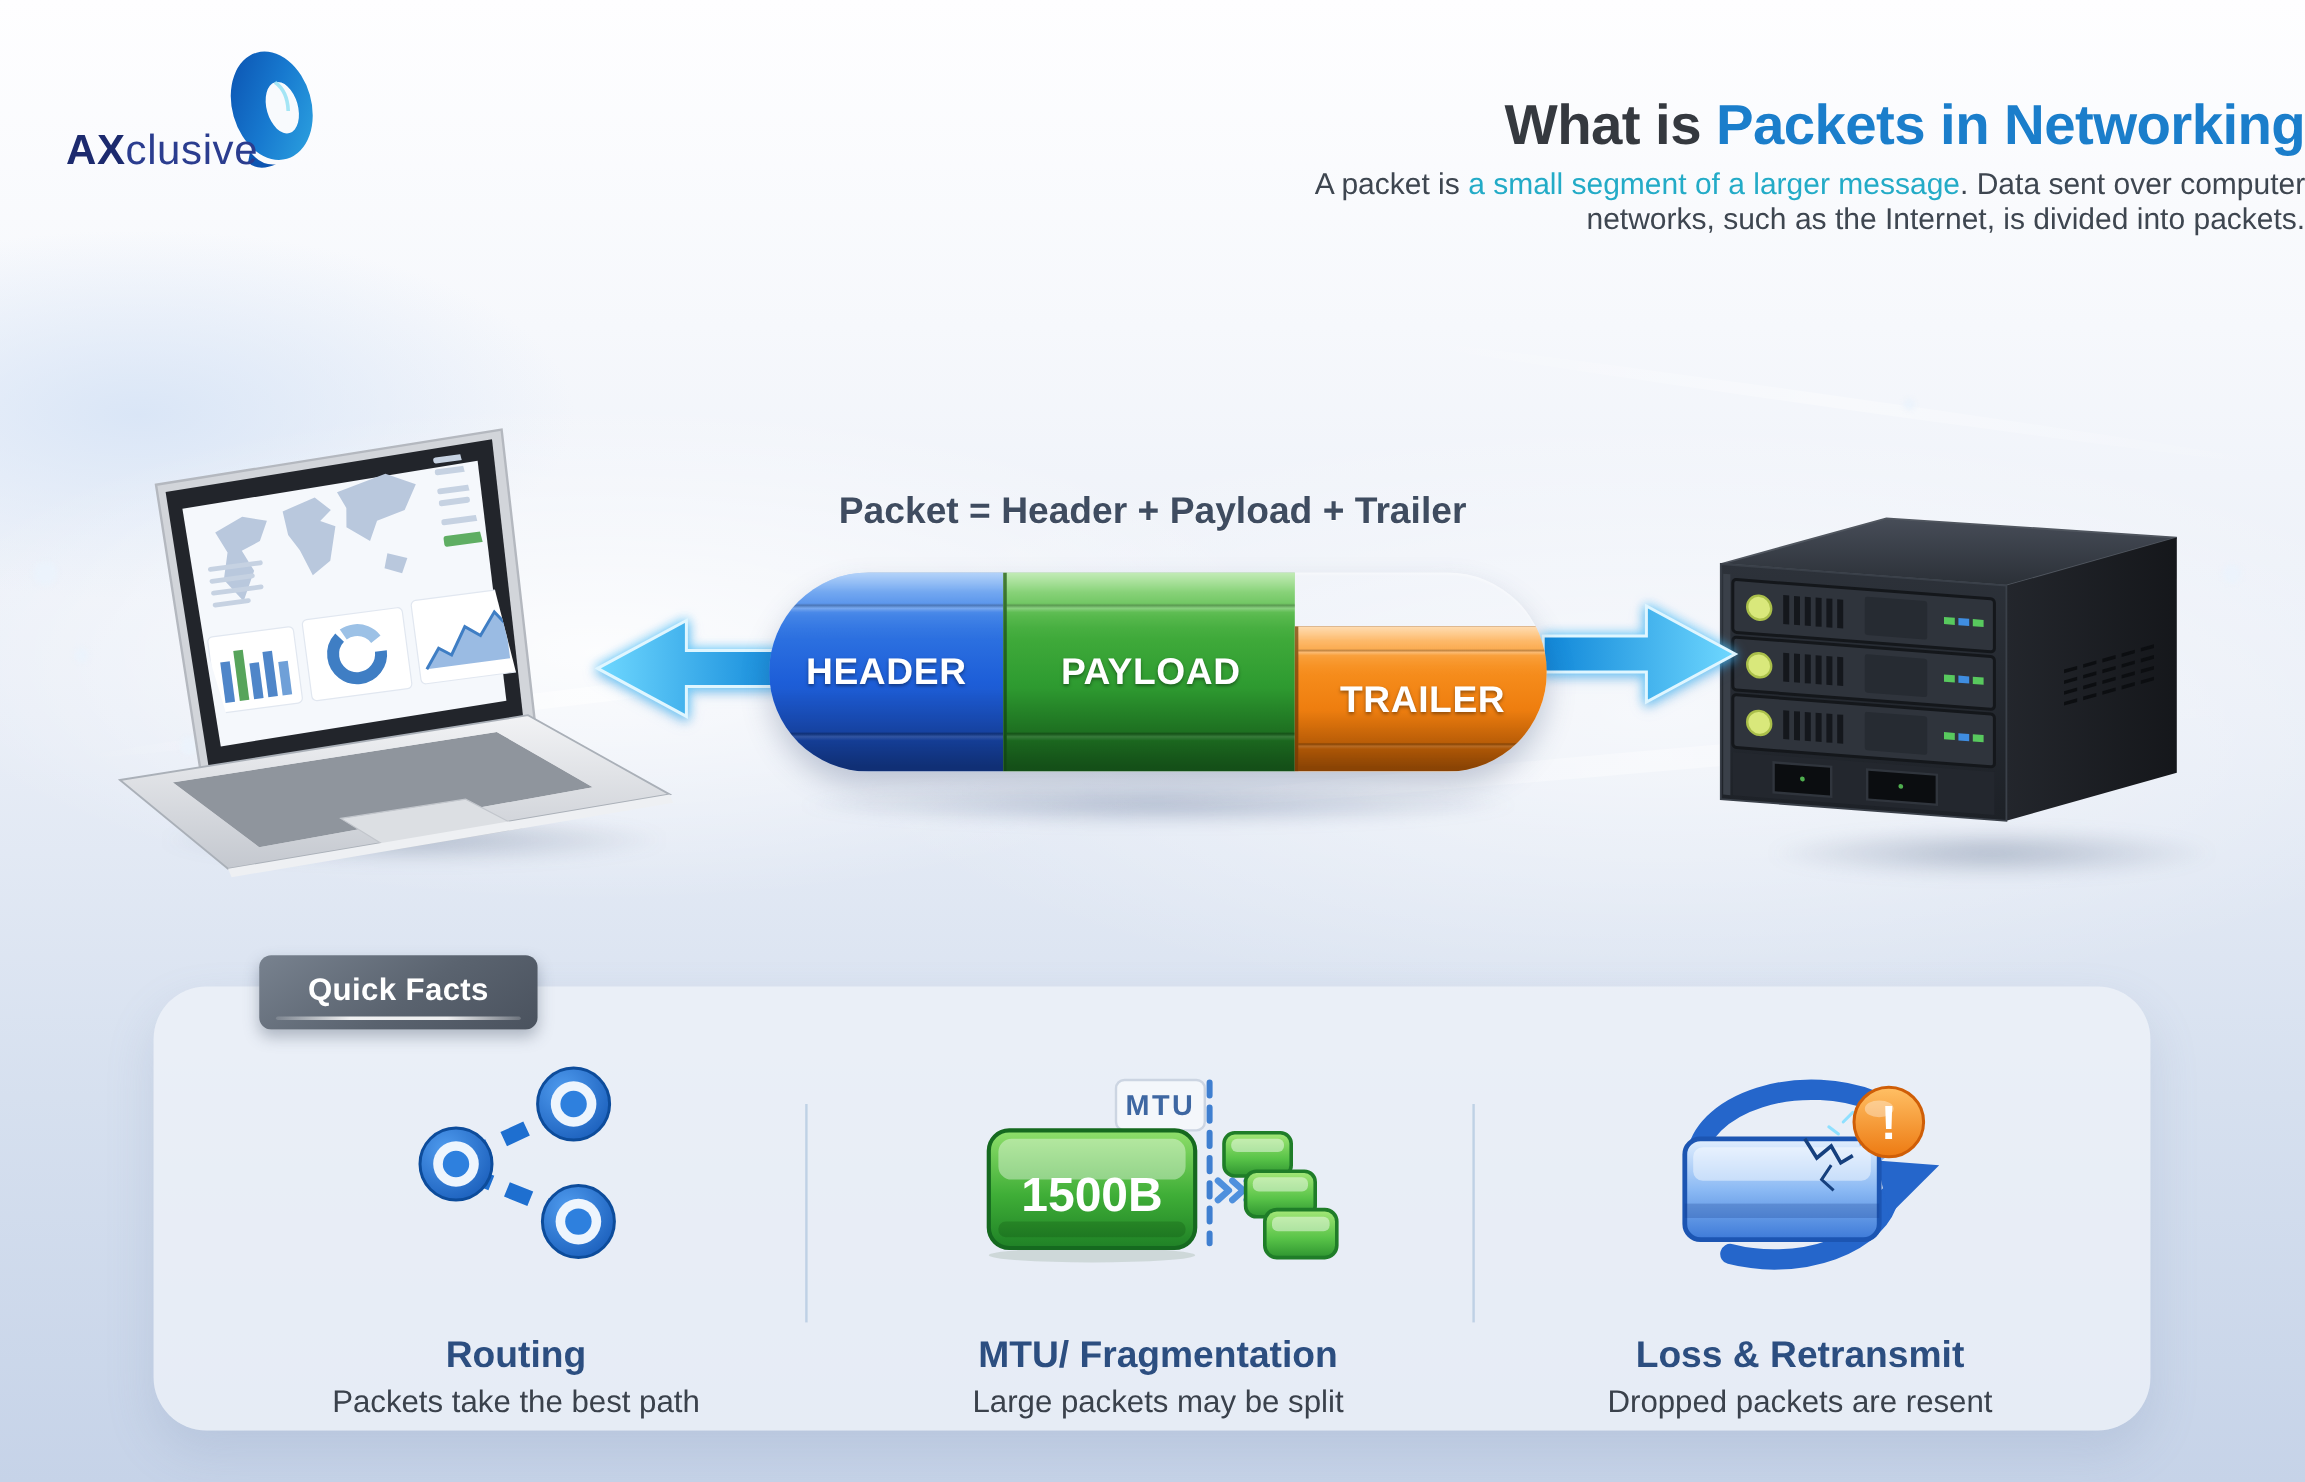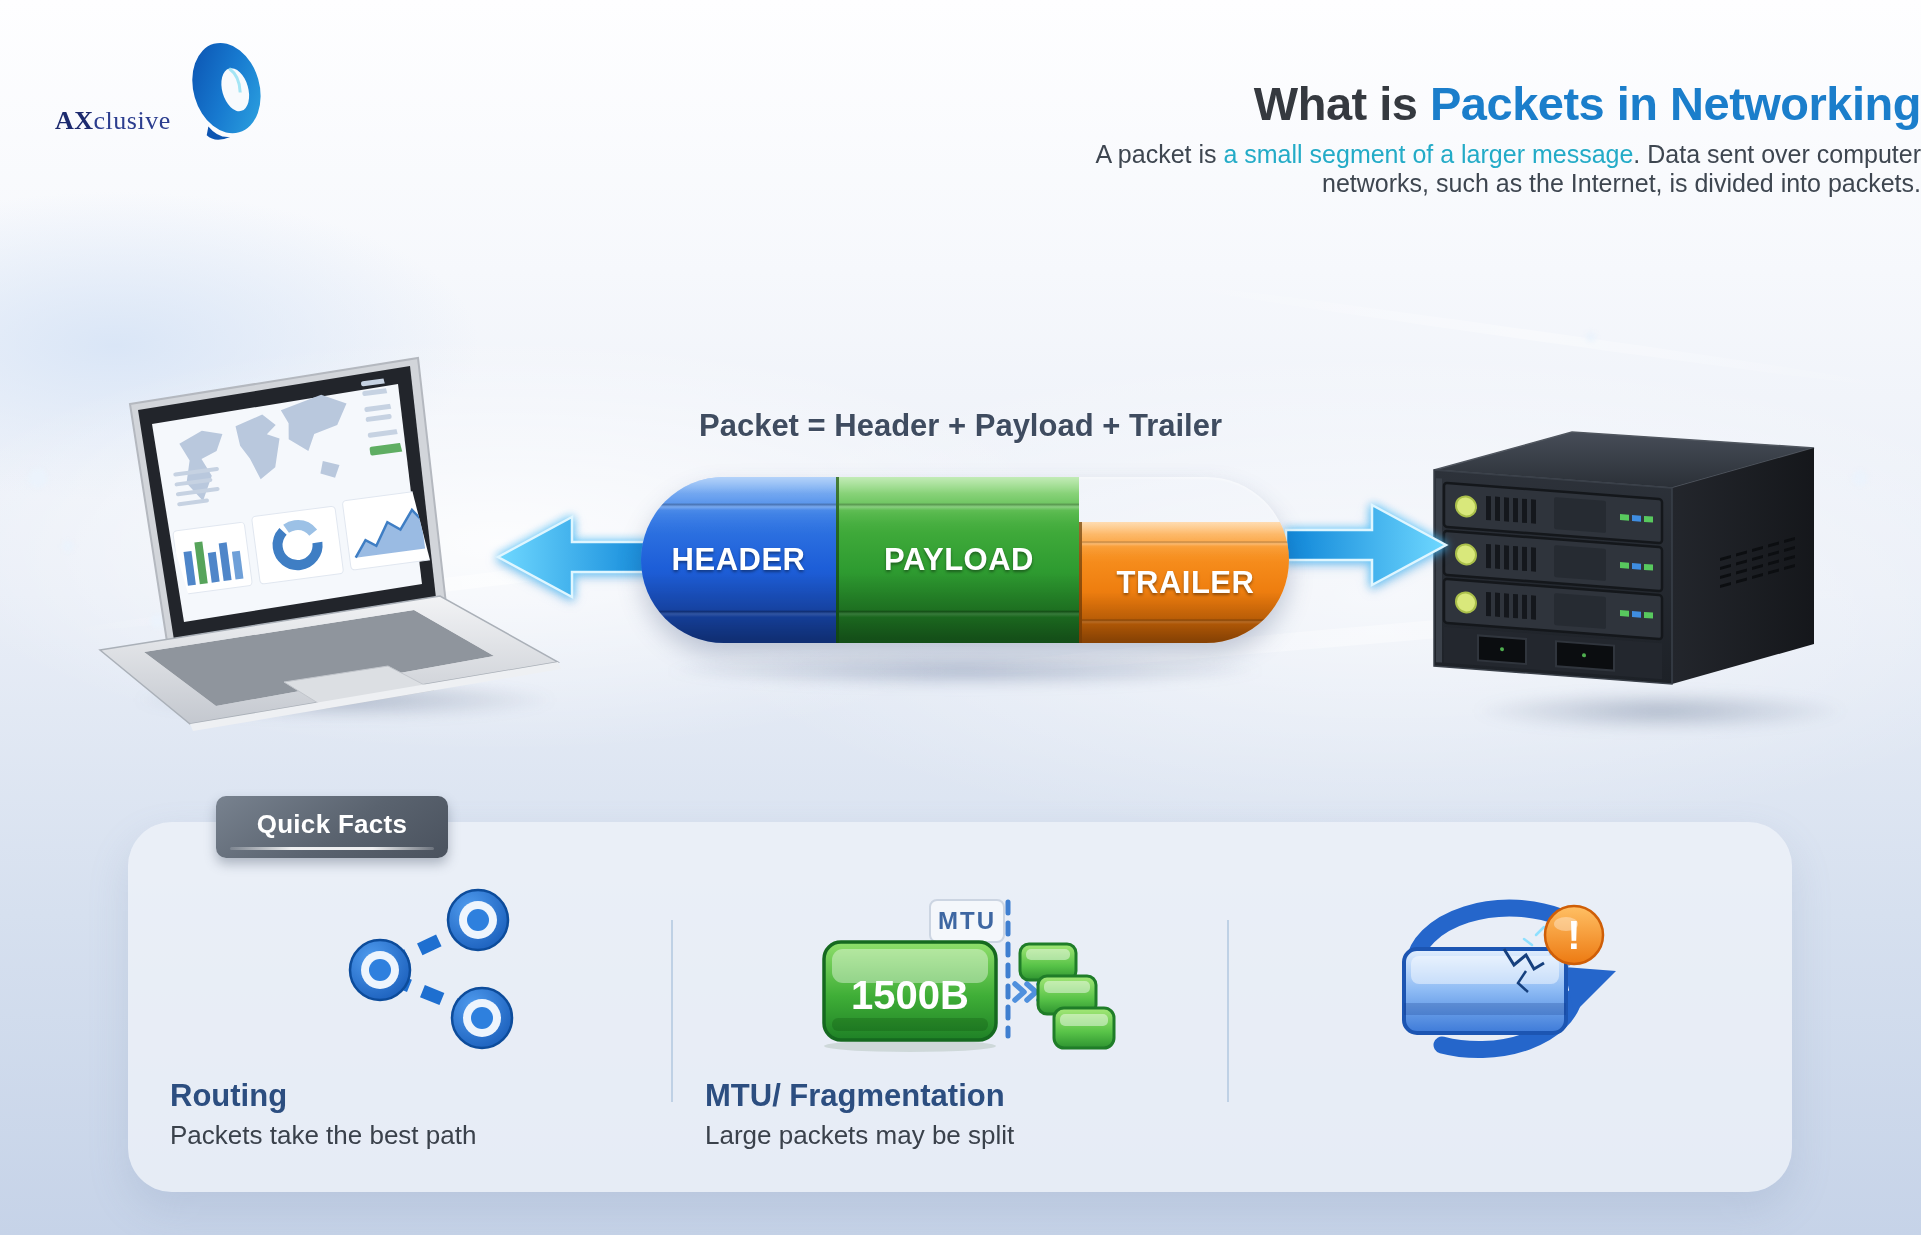--- a/index.html
+++ b/index.html
@@ -16,21 +16,21 @@
   .s1{left:60px;top:565px;width:980px;height:14px;transform:rotate(-7deg);opacity:.55;
       background:linear-gradient(90deg,transparent,#ffffff 45%,transparent);}
   .s2{left:880px;top:625px;width:1000px;height:18px;transform:rotate(-5deg);opacity:.4;
       background:linear-gradient(90deg,transparent,#ffffff 50%,transparent);}
   .s3{left:1150px;top:330px;width:760px;height:10px;transform:rotate(8deg);opacity:.35;
       background:linear-gradient(90deg,transparent,#ffffff 50%,transparent);}
   .dot{position:absolute;border-radius:50%;background:rgba(235,243,252,.9);filter:blur(2px);}
 
   
   .brand{position:absolute;left:55px;top:34px;width:270px;height:110px;}
-  .brand-text{position:absolute;left:0;top:72px;font-size:26px;letter-spacing:.5px;font-family:Liberation Serif, serif;}
+  .brand-text{position:absolute;left:0;top:72px;font-size:35px;letter-spacing:.5px;}
   .brand-bold{font-weight:bold;color:#1c2a6e;}
   .brand-rest{font-weight:normal;color:#2b3d8f;}
   .brand-icon{position:absolute;left:118px;top:0;}
 
   
   .title{position:absolute;left:0;top:76px;width:100%;text-align:right;
          font-size:47px;font-weight:bold;letter-spacing:-.5px;color:#35393f;}
   .title .hl{color:#1b7ecb;}
   .subtitle{position:absolute;left:0;top:140px;width:100%;text-align:right;
             font-size:25px;color:#3e4650;line-height:29px;}
@@ -63,21 +63,21 @@
   
   .qf-card{position:absolute;left:128px;top:822px;width:1664px;height:370px;border-radius:44px;
            background:rgba(238,242,249,.78);box-shadow:0 18px 40px rgba(120,140,175,.20);}
   .qf-tab{position:absolute;left:216px;top:796px;width:232px;height:62px;border-radius:10px;
           background:linear-gradient(145deg,#78828f 0%,#5a636f 55%,#4a525e 100%);
           box-shadow:0 6px 12px rgba(60,75,95,.35);display:flex;align-items:center;justify-content:center;}
   .qf-tab .tab-label{color:#ffffff;font-size:26px;font-weight:700;letter-spacing:.3px;padding-bottom:6px;}
   .qf-tab .underline{position:absolute;left:14px;right:14px;bottom:8px;height:3px;border-radius:2px;opacity:.9;
           background:linear-gradient(90deg,rgba(255,255,255,.15),#ffffff 30%,#ffffff 70%,rgba(255,255,255,.2));}
   .divider{position:absolute;top:920px;width:2px;height:182px;background:#a9c1dc;opacity:.65;}
-  .fact{position:absolute;top:880px;width:520px;height:300px;}
+  .fact{position:absolute;top:913px;width:520px;height:300px;text-align:center;}
   .fact .f-title{position:absolute;top:198px;width:100%;font-size:31px;font-weight:bold;color:#2c4e80;}
   .fact .f-desc{position:absolute;top:240px;width:100%;font-size:26px;color:#3a414b;}
   .icon-abs{position:absolute;}
 
   svg text{font-family:"Liberation Sans","DejaVu Sans",sans-serif;}
 </style>
 </head>
 <body>
 
 <div class="canvas">
@@ -423,14 +423,18 @@
     <polygon points="188,60 200,66 190,74" fill="#7fb0f0"></polygon>
     <g stroke="#8fe0ff" stroke-width="2.5" stroke-linecap="round">
       <line x1="158" y1="42" x2="166" y2="34"></line>
         <line x1="170" y1="38" x2="176" y2="30"></line>
         <line x1="154" y1="52" x2="146" y2="46"></line>
     </g>
     <circle cx="196" cy="42" r="29" fill="url(#gBadge)" stroke="#cf5e07" stroke-width="2.5"></circle>
     <ellipse cx="188" cy="31" rx="12" ry="7" fill="rgba(255,255,255,.35)"></ellipse>
     <text x="196" y="56" text-anchor="middle" font-size="40" font-weight="bold" fill="#ffffff">!</text>
   </svg>
+  <div class="fact" style="left:1240px;">
+    <div class="f-title">Loss &amp; Retransmit</div>
+    <div class="f-desc">Dropped packets are resent</div>
+  </div>
 
 </div>
 
 </body></html>

